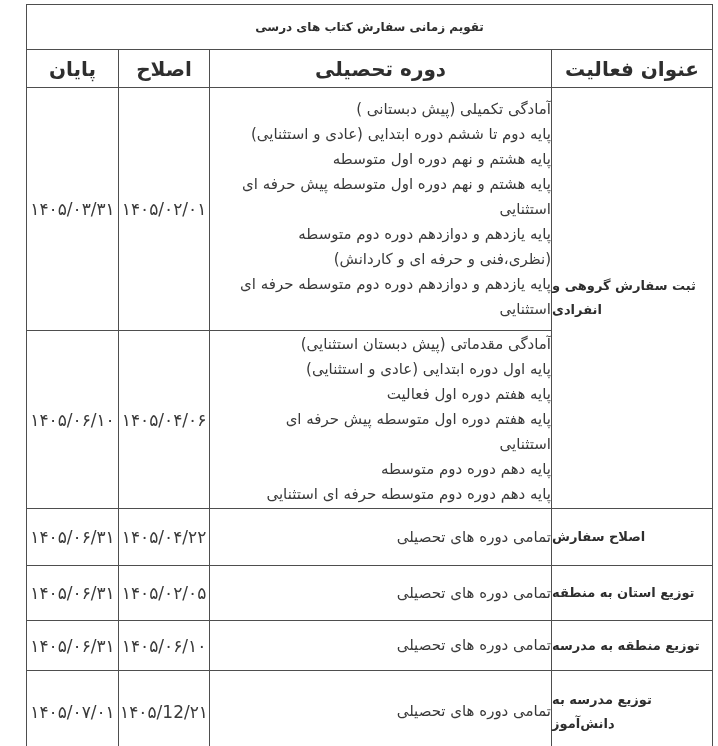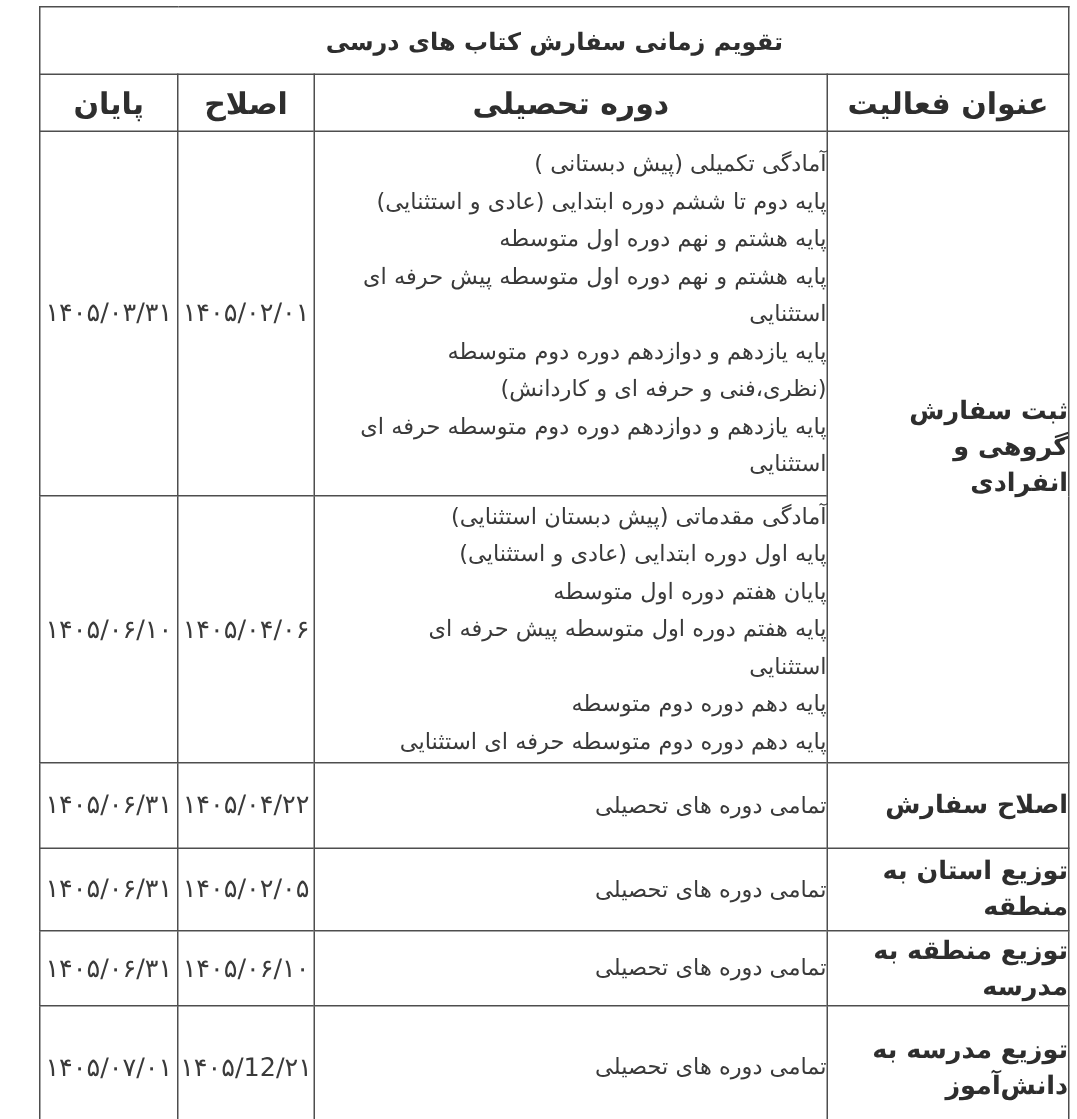--- a/index.html
+++ b/index.html
@@ -43,41 +43,41 @@
   
   col.c-activity { width: 161px; }
   col.c-period   { width: 342px; }
   col.c-start    { width: 91px; }
   col.c-end      { width: 92px; }
 
   tr.r-title td {
     height: 45px;
     text-align: center;
     font-weight: bold;
-    font-size: 16px;
+    font-size: 12px;
     color: var(--text-bold);
   }
   tr.r-head th {
     height: 38px;
     text-align: center;
     font-weight: bold;
     font-size: 20px;
     color: var(--text-bold);
   }
   tr.r1a { height: 243px; }
   tr.r1b { height: 178px; }
   tr.r2  { height: 57px; }
   tr.r3  { height: 55px; }
   tr.r4  { height: 50px; }
   tr.r5  { height: 82px; }
 
   td.activity {
-    text-align: right;
+    text-align: left;
     font-weight: bold;
-    font-size: 17px;
+    font-size: 13px;
     line-height: 24px;
     color: var(--text-bold);
     padding: 2px 6px;
     margin-left: 35px;
   }
   td.period {
     text-align: right;
     font-size: 15px;
     line-height: 25px;
     padding: 6px 10px 6px 6px;
@@ -130,21 +130,21 @@
               <div>استثنایی</div>
             </td>
         <td class="date">۱۴۰۵/۰۲/۰۱</td>
         <td class="date">۱۴۰۵/۰۳/۳۱</td>
       </tr>
 
       <tr class="r1b">
         <td class="period">
               <div>آمادگی مقدماتی (پیش دبستان استثنایی)</div>
               <div>پایه اول دوره ابتدایی (عادی و استثنایی)</div>
-              <div>پایان هفتم دوره اول متوسطه</div>
+              <div>پایه هفتم دوره اول فعالیت</div>
               <div>پایه هفتم دوره اول متوسطه پیش حرفه ای</div>
               <div>استثنایی</div>
               <div>پایه دهم دوره دوم متوسطه</div>
               <div>پایه دهم دوره دوم متوسطه حرفه ای استثنایی</div>
             </td>
         <td class="date">۱۴۰۵/۰۴/۰۶</td>
         <td class="date">۱۴۰۵/۰۶/۱۰</td>
       </tr>
 
       <tr class="r2">

